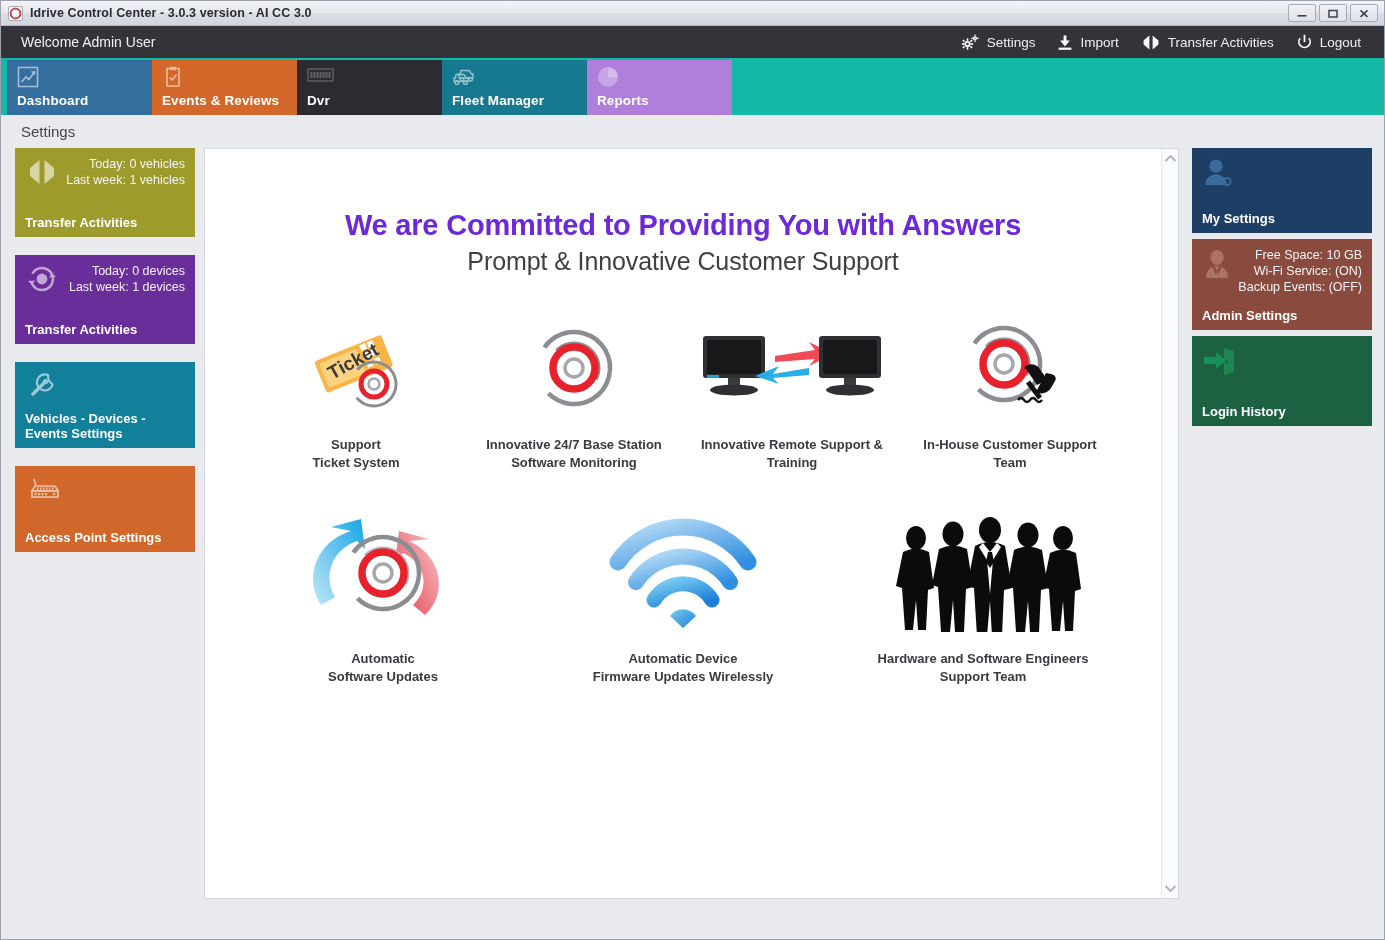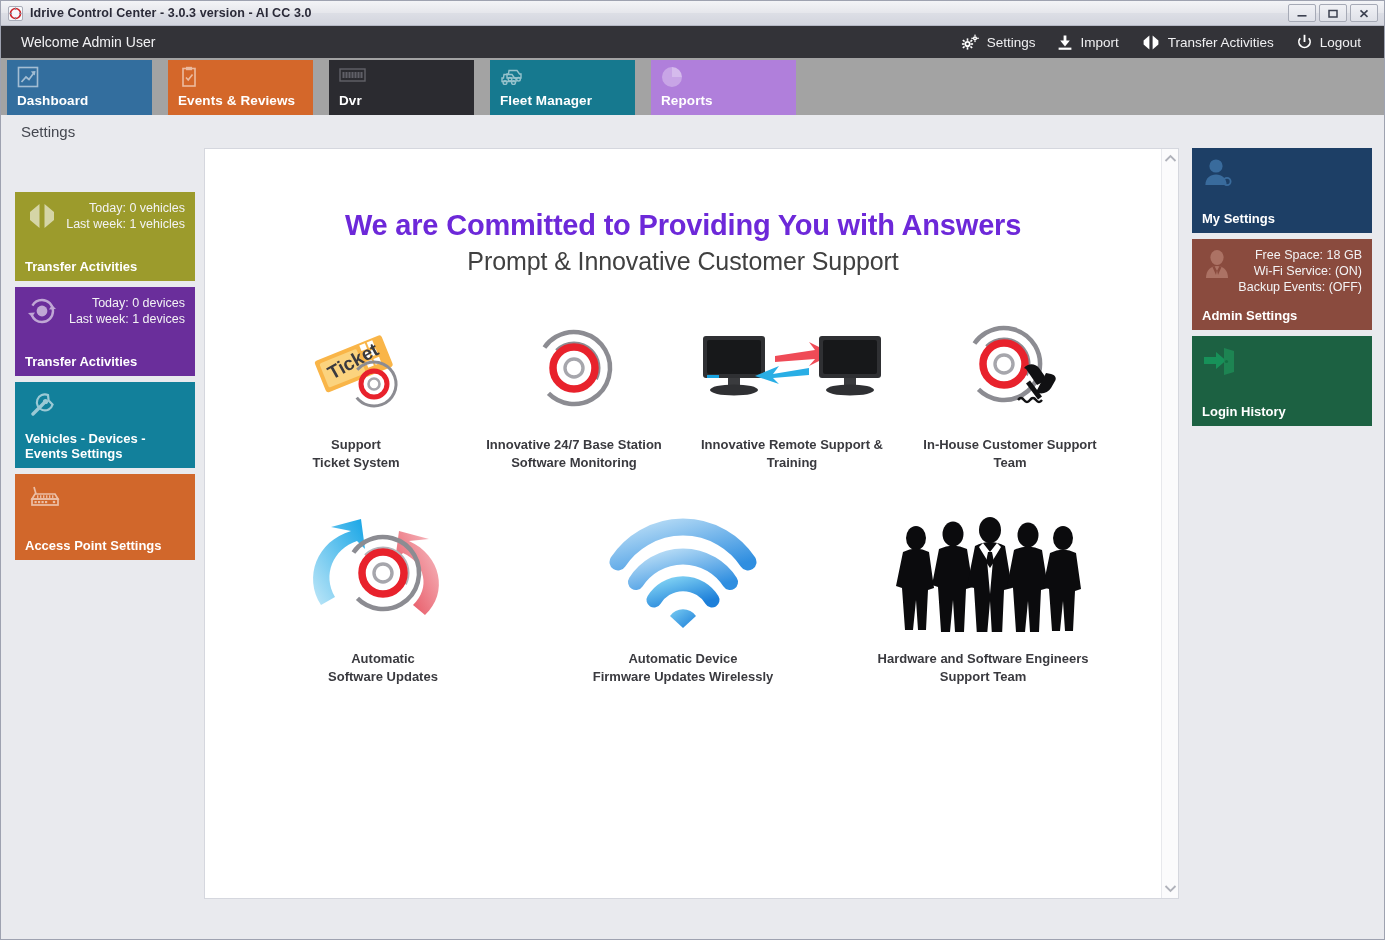--- a/index.html
+++ b/index.html
@@ -68,22 +68,22 @@
     font-size: 13.5px; color: #f0f0f2;
     padding: 4px 11px; cursor: pointer; white-space: nowrap;
   }
   .menu-item svg { display: block; flex: none; }
 
   
   .navtabs {
     height: 57px; min-height: 57px;
     display: flex; align-items: stretch;
     padding: 2px 0 0 6px;
-    gap: 16px;
-    background: #a3a3a3;
+    gap: 0;
+    background: #14b8a6;
   }
   .tab {
     width: 145px;
     position: relative;
     color: #fff;
     cursor: pointer;
     padding: 6px 0 0 10px;
     overflow: hidden;
   }
   .tab .tab-ico { opacity: .55; }
@@ -104,21 +104,21 @@
   .crumbbar .crumb { font-size: 15px; color: #44474f; }
 
   
   .body {
     flex: 1;
     display: flex;
     padding: 0 12px 22px 14px;
     gap: 0;
     min-height: 0;
   }
-  .col-left  { width: 180px; flex: none; display: flex; flex-direction: column; gap: 6px; margin-top: 44px; }
+  .col-left  { width: 180px; flex: none; display: flex; flex-direction: column; gap: 18px; }
   .col-right { width: 180px; flex: none; display: flex; flex-direction: column; gap: 6px; margin-left: 13px; }
 
   .tile {
     position: relative;
     color: #fff;
     padding: 8px 10px 8px 10px;
     cursor: pointer;
     overflow: hidden;
   }
   .tile .tile-ico { position: absolute; left: 10px; top: 9px; opacity: .58; }
@@ -672,21 +672,21 @@
       <div class="tile t-adminsettings">
         <span class="tile-ico">
           <svg width="30" height="32" viewBox="0 0 30 32">
             <g fill="#c58f80">
               <ellipse cx="15" cy="9.5" rx="6.6" ry="7.4"></ellipse>
               <path d="M4 30 c0 -8 5 -12 11 -12 c6 0 11 4 11 12 z"></path>
             </g>
             <path d="M12.5 18 L15 23 L17.5 18 L19.5 19 L16 27 L15 22 L14 27 L10.5 19 Z" fill="#8a4b3e"></path>
           </svg>
         </span>
-        <div class="tile-stats">Free Space:  18 GB
+        <div class="tile-stats">Free Space:  10 GB
 Wi-Fi Service: (ON)
 Backup Events: (OFF)</div>
         <div class="tile-title">Admin Settings</div>
       </div>
 
       <div class="tile t-loginhistory">
         <span class="tile-ico">
           <svg width="34" height="32" viewBox="0 0 34 32">
             <g fill="#15b46a">
               <path d="M2 12 L14 12 L14 7 L24 15.5 L14 24 L14 19 L2 19 Z"></path>

